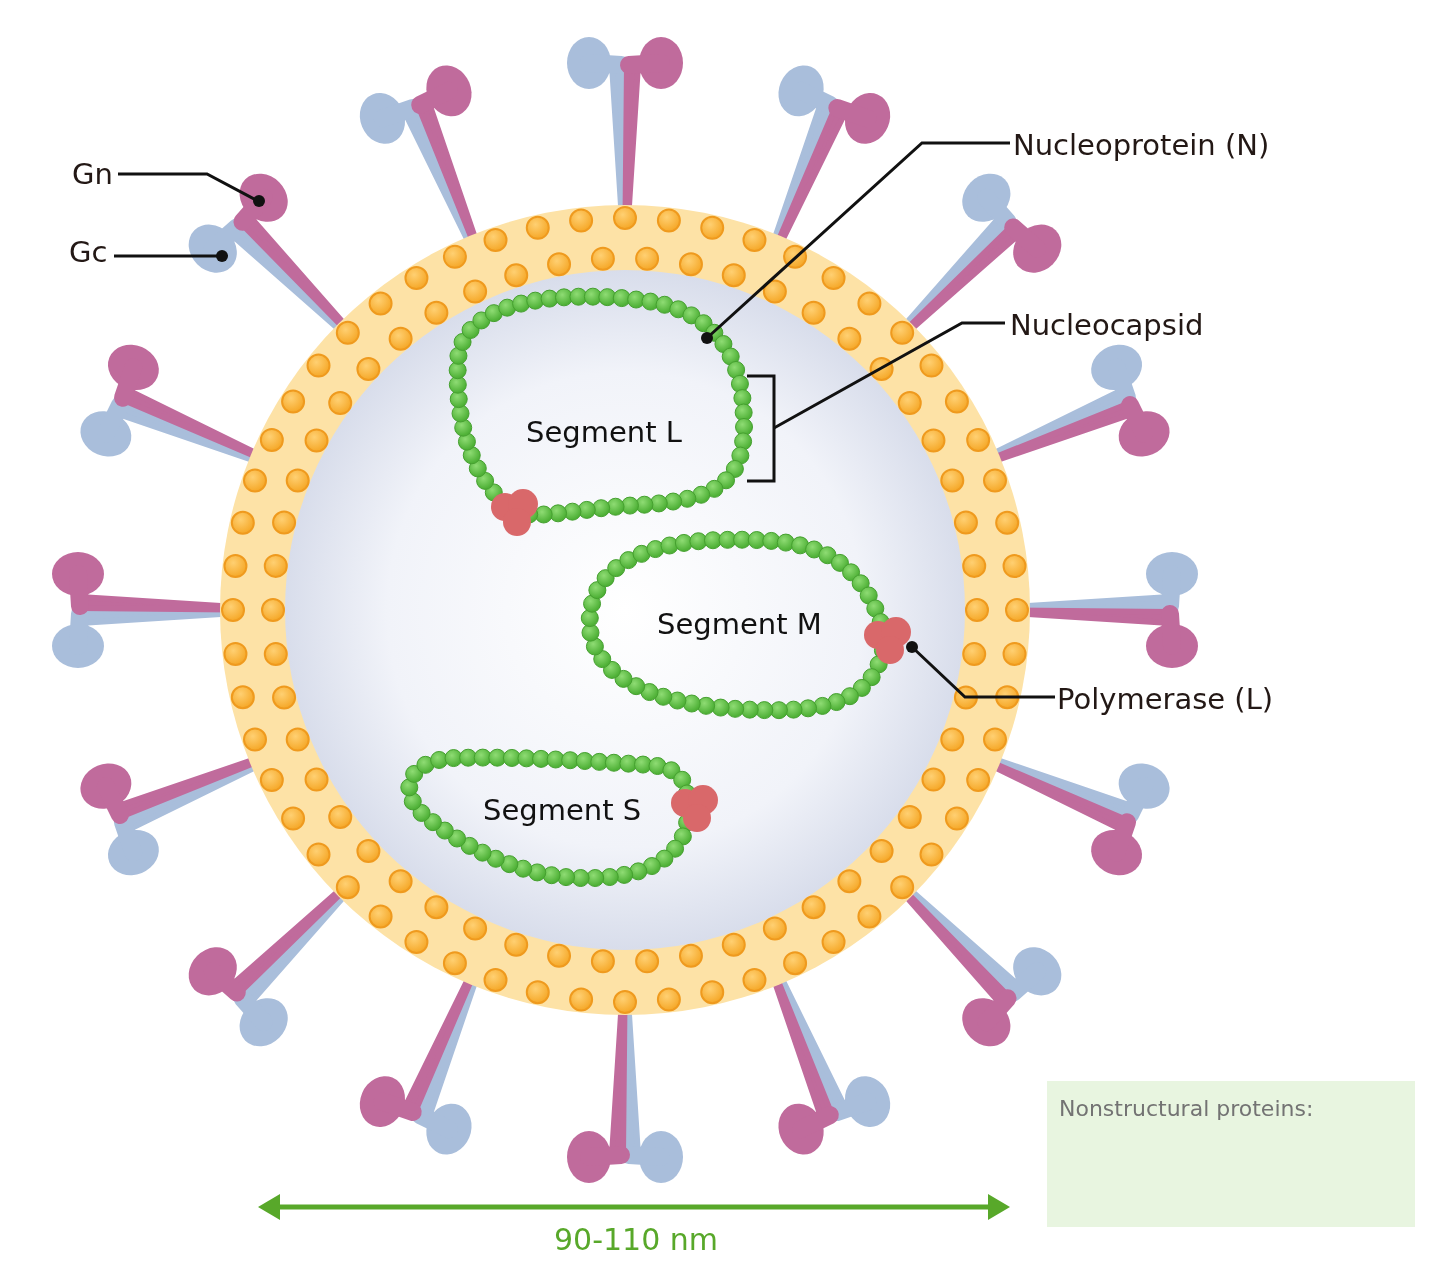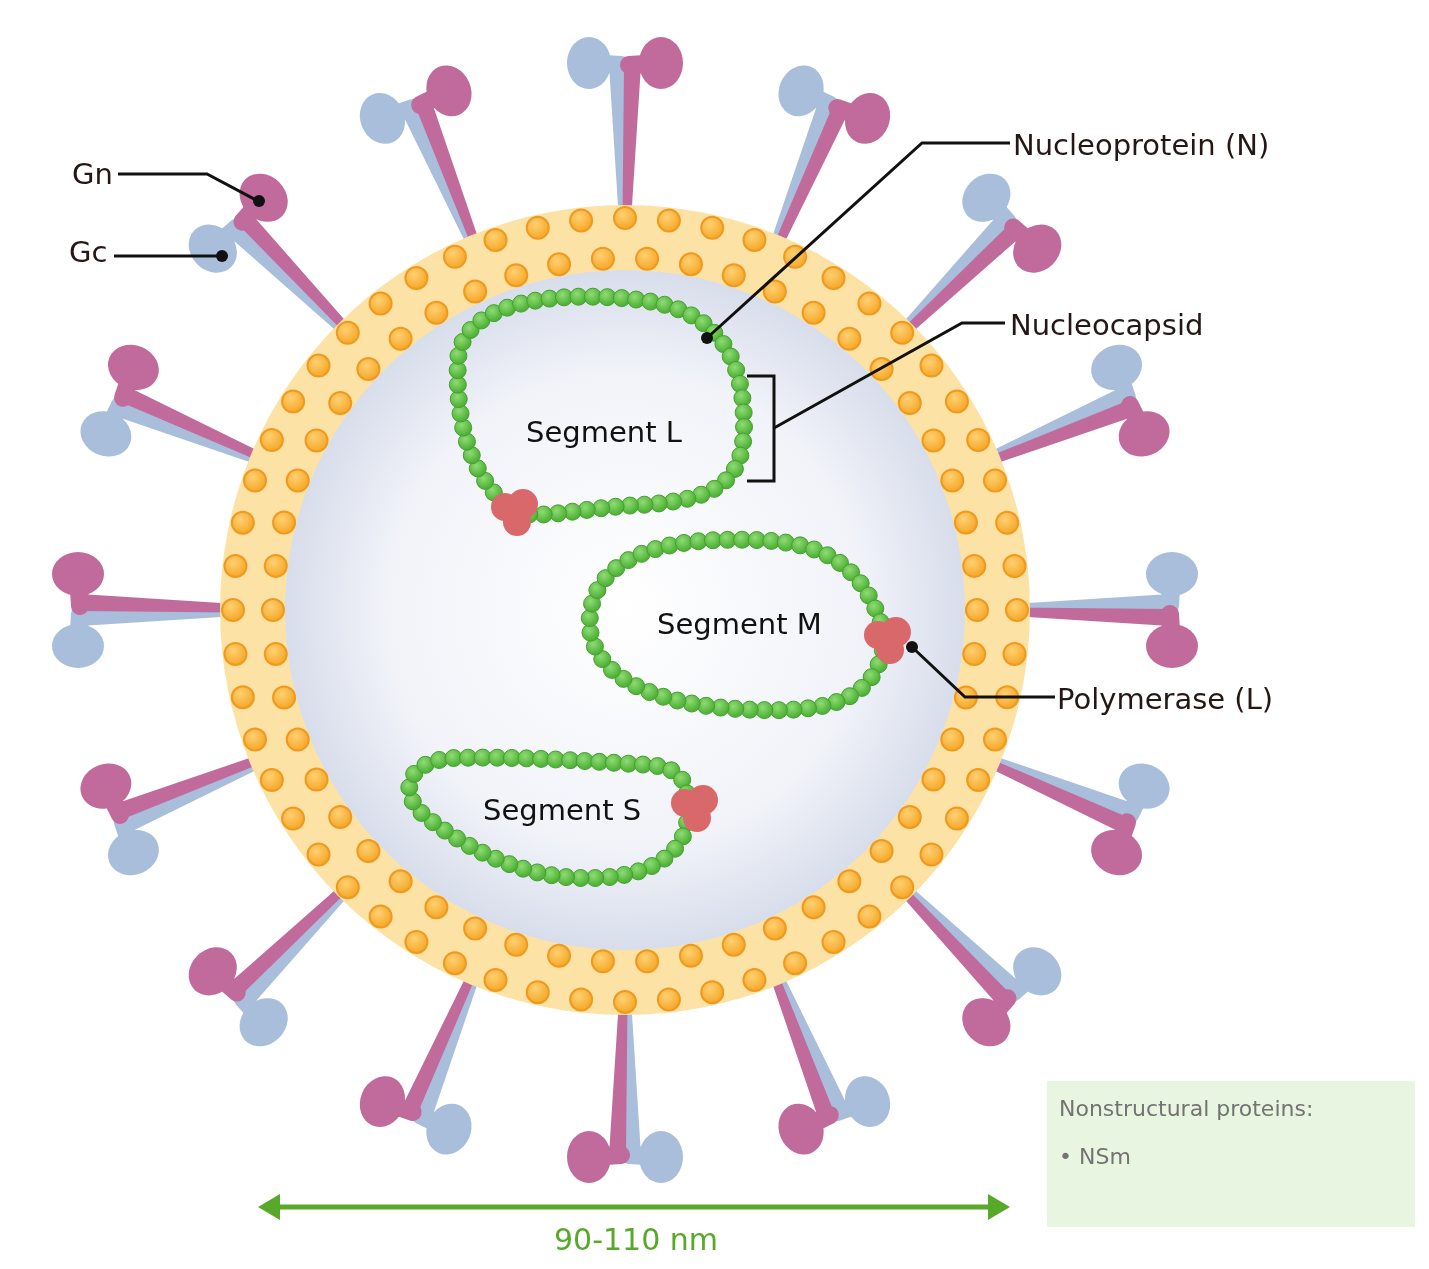--- a/index.html
+++ b/index.html
@@ -484,14 +484,13 @@
   <g>
     <line x1="275" y1="1207" x2="992" y2="1207" stroke="#58a82a" stroke-width="5"></line>
     <polygon points="258,1207 280,1194 280,1220" fill="#58a82a"></polygon>
     <polygon points="1010,1207 988,1194 988,1220" fill="#58a82a"></polygon>
     <text class="scale-lbl" x="636" y="1250" text-anchor="middle">90-110 nm</text>
   </g>
 </svg>
 
 <div id="ns-box">
   <div>Nonstructural proteins:</div>
-  <div>• NSm</div>
 </div>
 
 </body></html>

